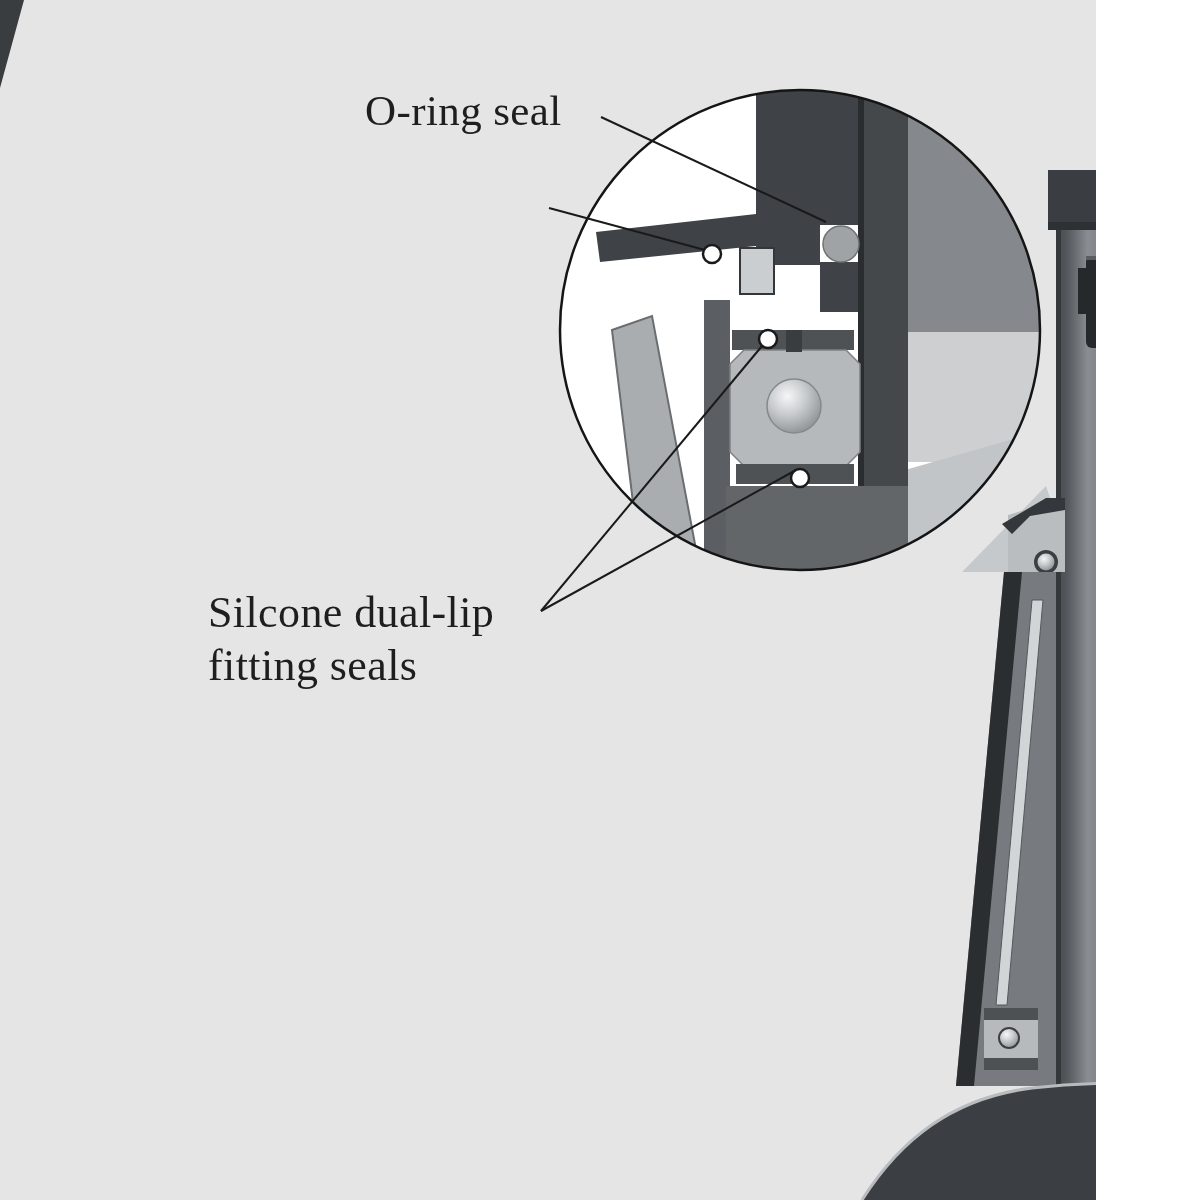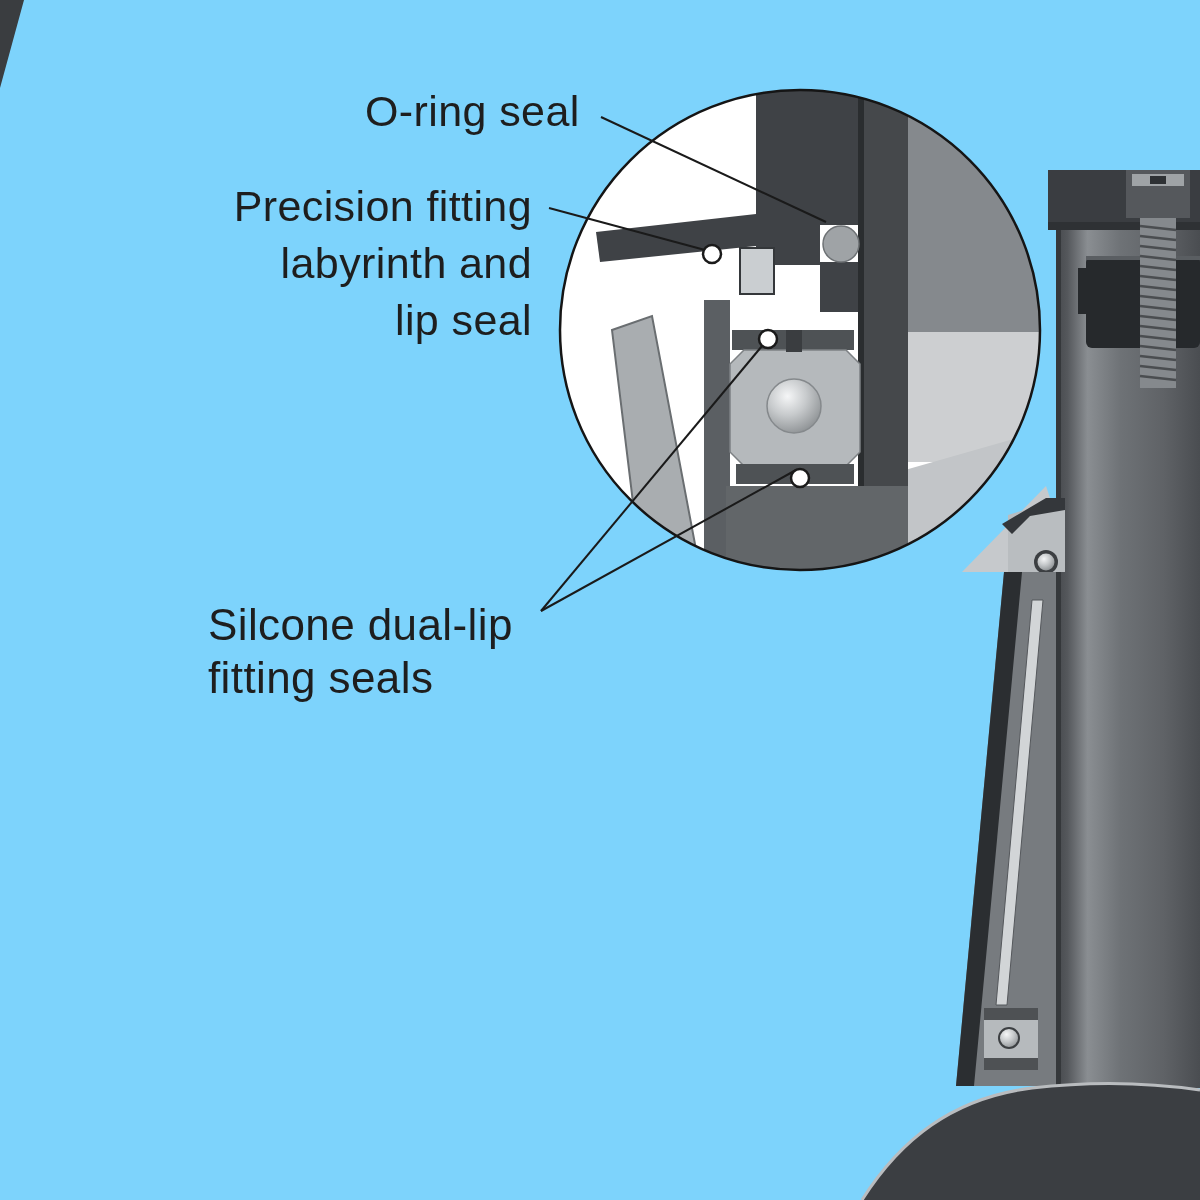--- a/index.html
+++ b/index.html
@@ -1,26 +1,26 @@
 <!DOCTYPE html>
 <html><head>
 <meta charset="utf-8">
 <style>
   html,body{margin:0;padding:0;background:#ffffff;}
   .canvas{
-    position:relative;width:1200px;height:1200px;background:#7dd3fc;
-    overflow:hidden;font-family:Liberation Sans, sans-serif;
+    position:relative;width:1096px;height:1200px;background:#e5e5e5;
+    overflow:hidden;font-family:Liberation Serif, serif;
   }
   .art{position:absolute;left:0;top:0;width:1200px;height:1200px;}
   .label{
     position:absolute;color:#1e1e1e;font-weight:300;letter-spacing:.4px;
   }
   .label-oring{left:365px;top:86px;font-size:43px;line-height:50px;white-space:nowrap;}
   .label-precision{left:150px;top:178px;width:382px;font-size:43px;line-height:57px;text-align:right;}
-  .label-silicone{left:208px;top:586px;width:360px;font-size:44px;line-height:53px;text-align:left;margin-top:12px;}
+  .label-silicone{left:208px;top:586px;width:360px;font-size:44px;line-height:53px;text-align:left;}
 </style>
 </head>
 <body>
 
 <div class="canvas">
 
   <svg class="art" viewBox="0 0 1200 1200" aria-hidden="true">
     <defs>
       <radialGradient id="ballG" cx="38%" cy="32%" r="78%">
         <stop offset="0%" stop-color="#f5f6f7"></stop>
@@ -159,24 +159,19 @@
       <circle cx="712" cy="254" r="9"></circle>
       <circle cx="768" cy="339" r="9"></circle>
       <circle cx="800" cy="478" r="9"></circle>
     </g>
   </svg>
 
   <div class="label label-oring">
     <span>O-ring seal</span>
   </div>
 
-  <div class="label label-precision">
-    <div>Precision fitting</div>
-    <div>labyrinth and</div>
-    <div>lip seal</div>
-  </div>
 
   <div class="label label-silicone">
     <div>Silcone dual-lip</div>
     <div>fitting seals</div>
   </div>
 
 </div>
 
 </body></html>

